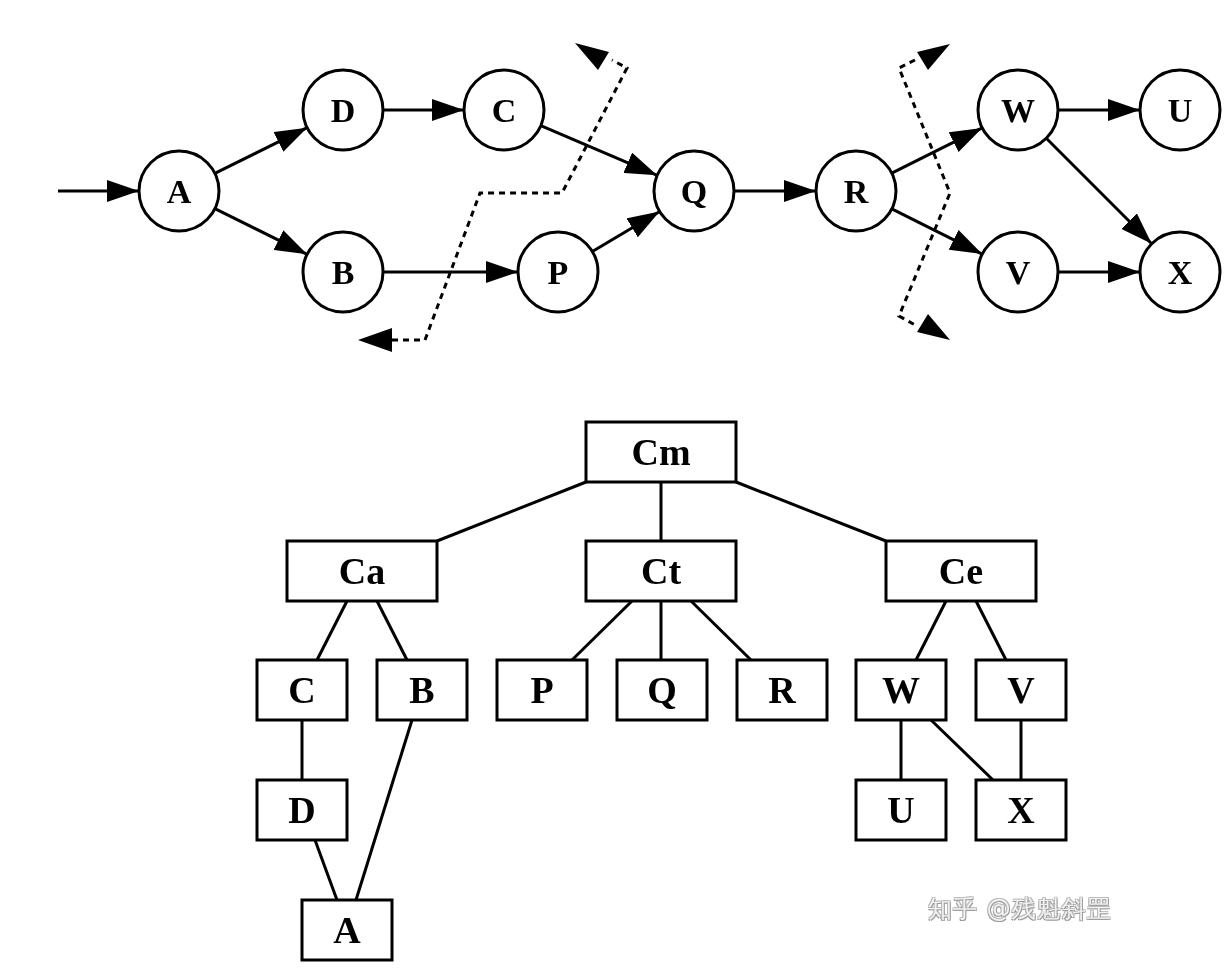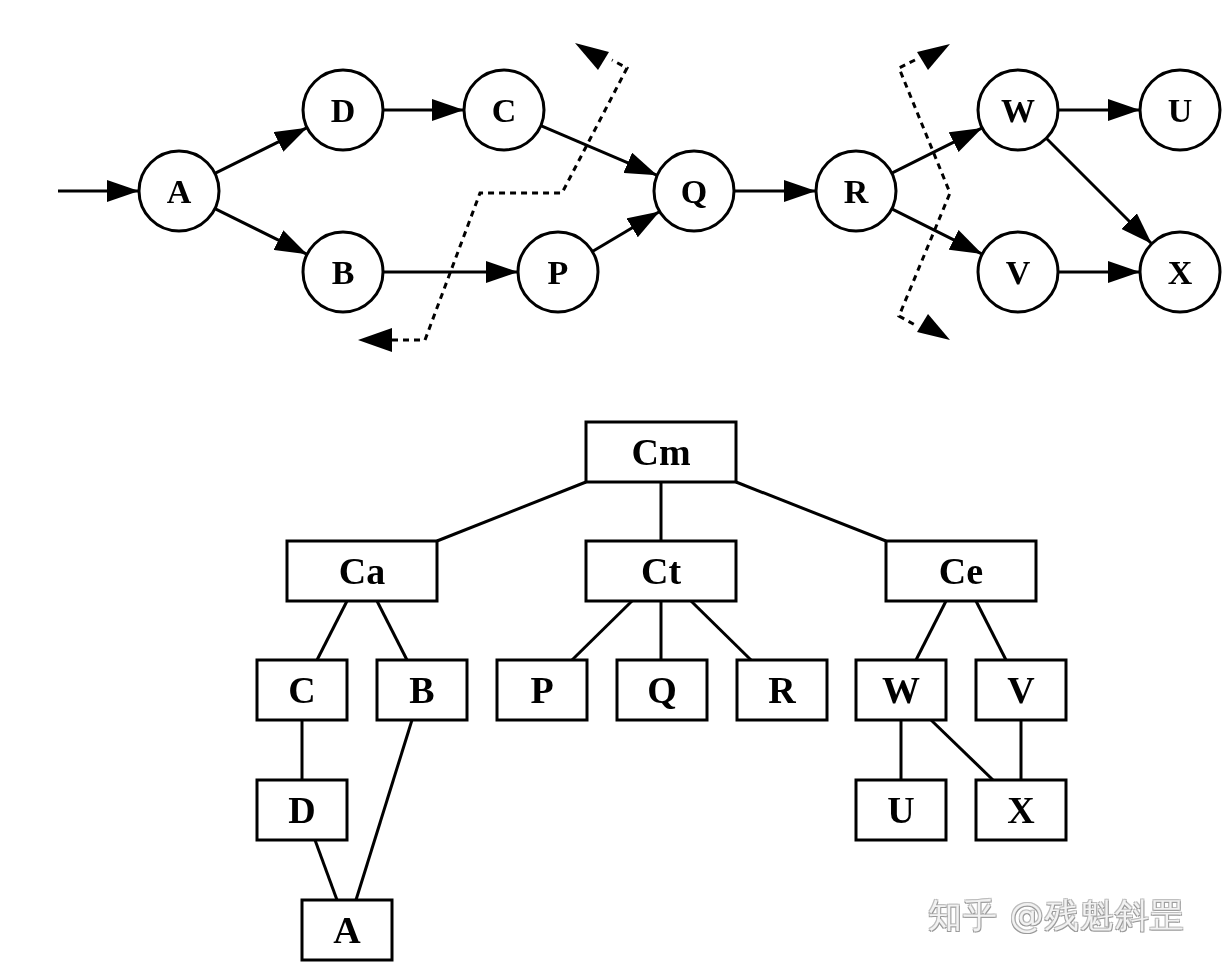--- a/index.html
+++ b/index.html
@@ -1,20 +1,20 @@
 <!DOCTYPE html>
 <html><head>
 <meta charset="utf-8">
 <style>
   html, body { margin: 0; padding: 0; background: #ffffff; }
   body { width: 1229px; height: 969px; position: relative; overflow: hidden; }
   svg { position: absolute; left: 0; top: 0; }
   .lbl { font-family: "Liberation Serif", serif; font-weight: bold; fill: #000; }
   .watermark { position: absolute; left: 928px; top: 893px; font-family: "DejaVu Sans", sans-serif;
-    font-size: 34px; color: #f2f2f2; letter-spacing: 1px;
+    font-size: 24px; color: #f2f2f2; letter-spacing: 1px;
     text-shadow: 1px 1px 0 #9a9a9a, -1px -1px 0 #bdbdbd, 1px -1px 0 #bdbdbd, -1px 1px 0 #9a9a9a; }
 </style>
 </head>
 <body>
 
 <svg id="diagram" width="1229" height="969" viewBox="0 0 1229 969" xmlns="http://www.w3.org/2000/svg">
   <defs>
     <marker id="arrow" viewBox="0 0 20 14" refX="20" refY="7" markerWidth="20" markerHeight="14" markerUnits="userSpaceOnUse" orient="auto">
       <path d="M0,0 L20,7 L0,14 z" fill="#000"></path>
     </marker>

